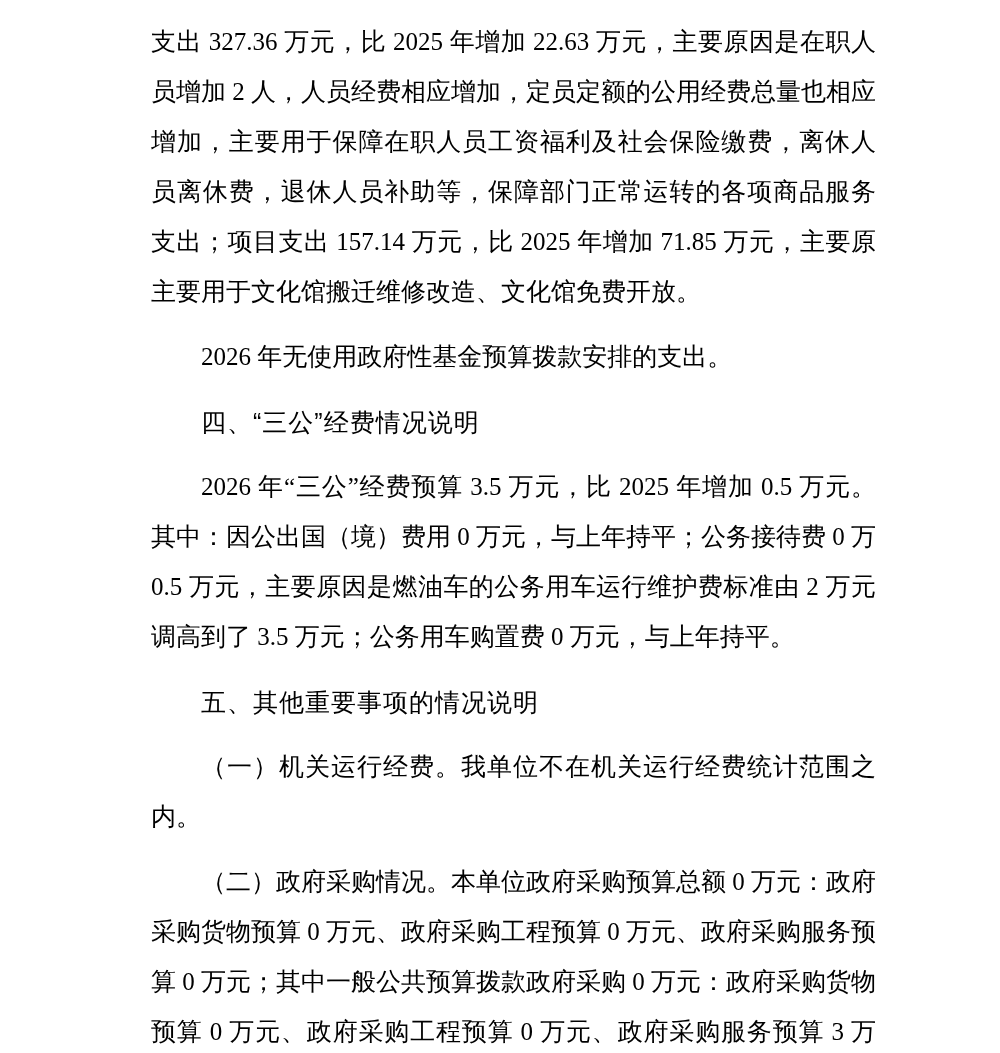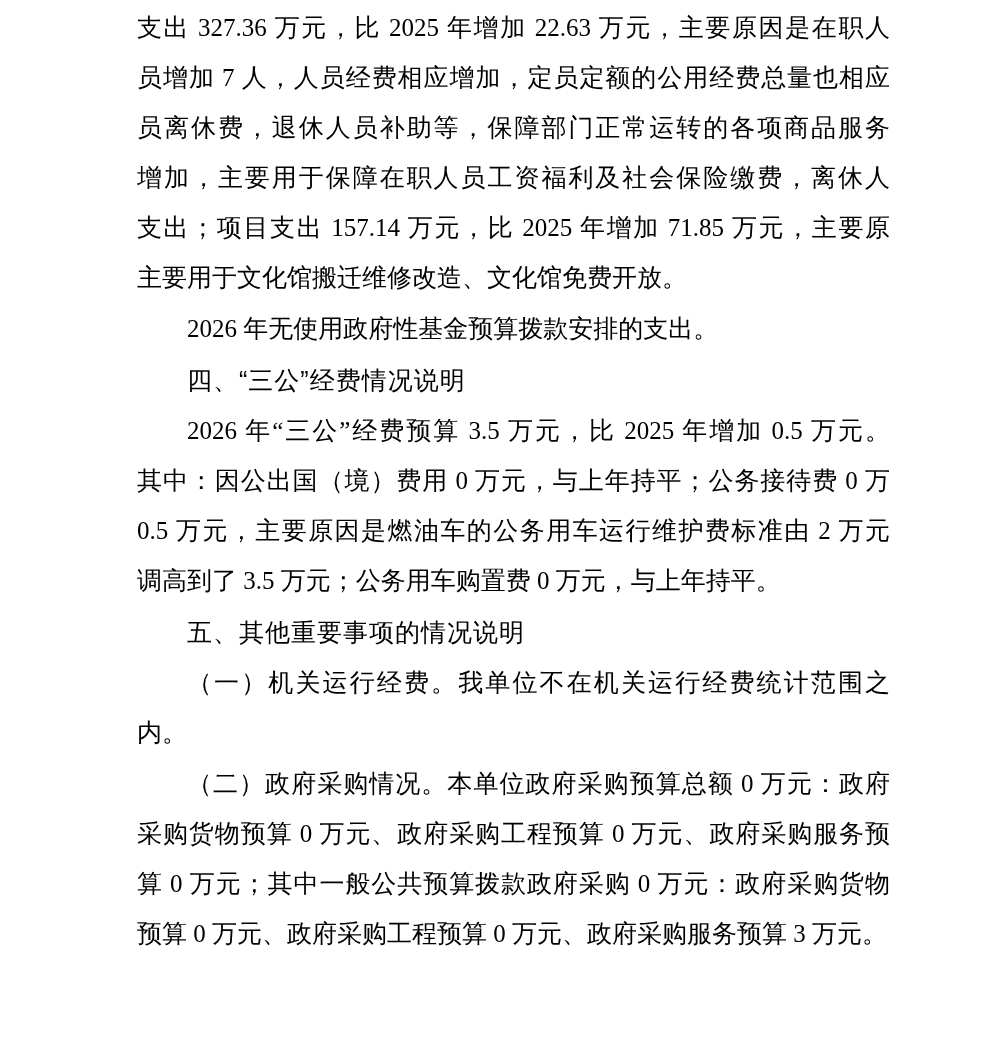--- a/index.html
+++ b/index.html
@@ -15,21 +15,21 @@
   }
   .page {
     box-sizing: border-box;
     width: 1000px;
     height: 1053px;
     padding: 2px 109px 0 136px;
     overflow: hidden;
     background: #ffffff;
   }
   .block {
-    margin: 1px;
+    margin: 15px;
   }
   .line {
     font-size: 25px;
     line-height: 50px;
     height: 50px;
     overflow: hidden;
     white-space: normal;
     text-align: justify;
     text-align-last: justify;
     text-justify: inter-ideograph;
@@ -47,23 +47,23 @@
     letter-spacing: 1px;
   }
 </style>
 </head>
 <body style="background: rgb(255, 255, 255); color: rgb(0, 0, 0);">
 
 <main class="page">
   <section id="doc-body">
       <div class="block paragraph">
         <div class="line first">支出 327.36 万元，比 2025 年增加 22.63 万元，主要原因是在职人</div>
-        <div class="line">员增加 7 人，人员经费相应增加，定员定额的公用经费总量也相应</div>
+        <div class="line">员增加 2 人，人员经费相应增加，定员定额的公用经费总量也相应</div>
+        <div class="line">增加，主要用于保障在职人员工资福利及社会保险缴费，离休人</div>
         <div class="line">员离休费，退休人员补助等，保障部门正常运转的各项商品服务</div>
-        <div class="line">增加，主要用于保障在职人员工资福利及社会保险缴费，离休人</div>
         <div class="line">支出；项目支出 157.14 万元，比 2025 年增加 71.85 万元，主要原</div>
         <div class="line last">主要用于文化馆搬迁维修改造、文化馆免费开放。</div>
       </div>
       <div class="block paragraph indent">
         <div class="line first last">2026 年无使用政府性基金预算拨款安排的支出。</div>
       </div>
       <div class="block heading indent">
         <div class="line first last">四、“三公”经费情况说明</div>
       </div>
       <div class="block paragraph indent">

